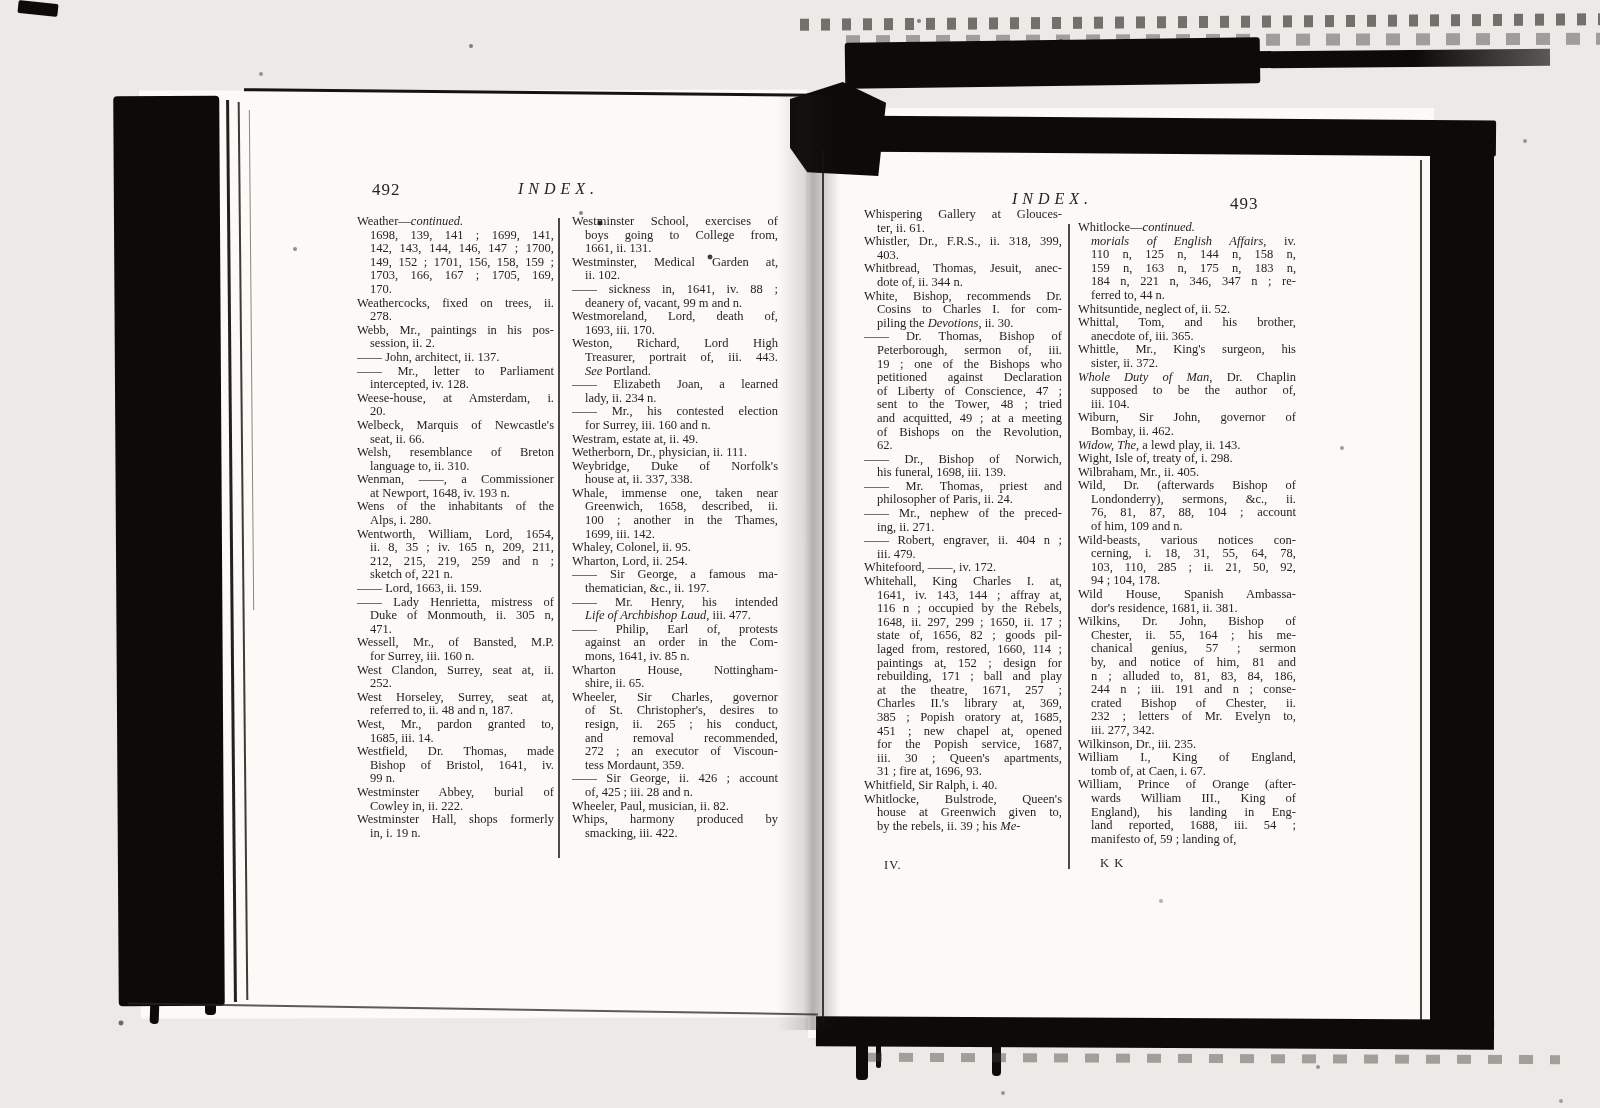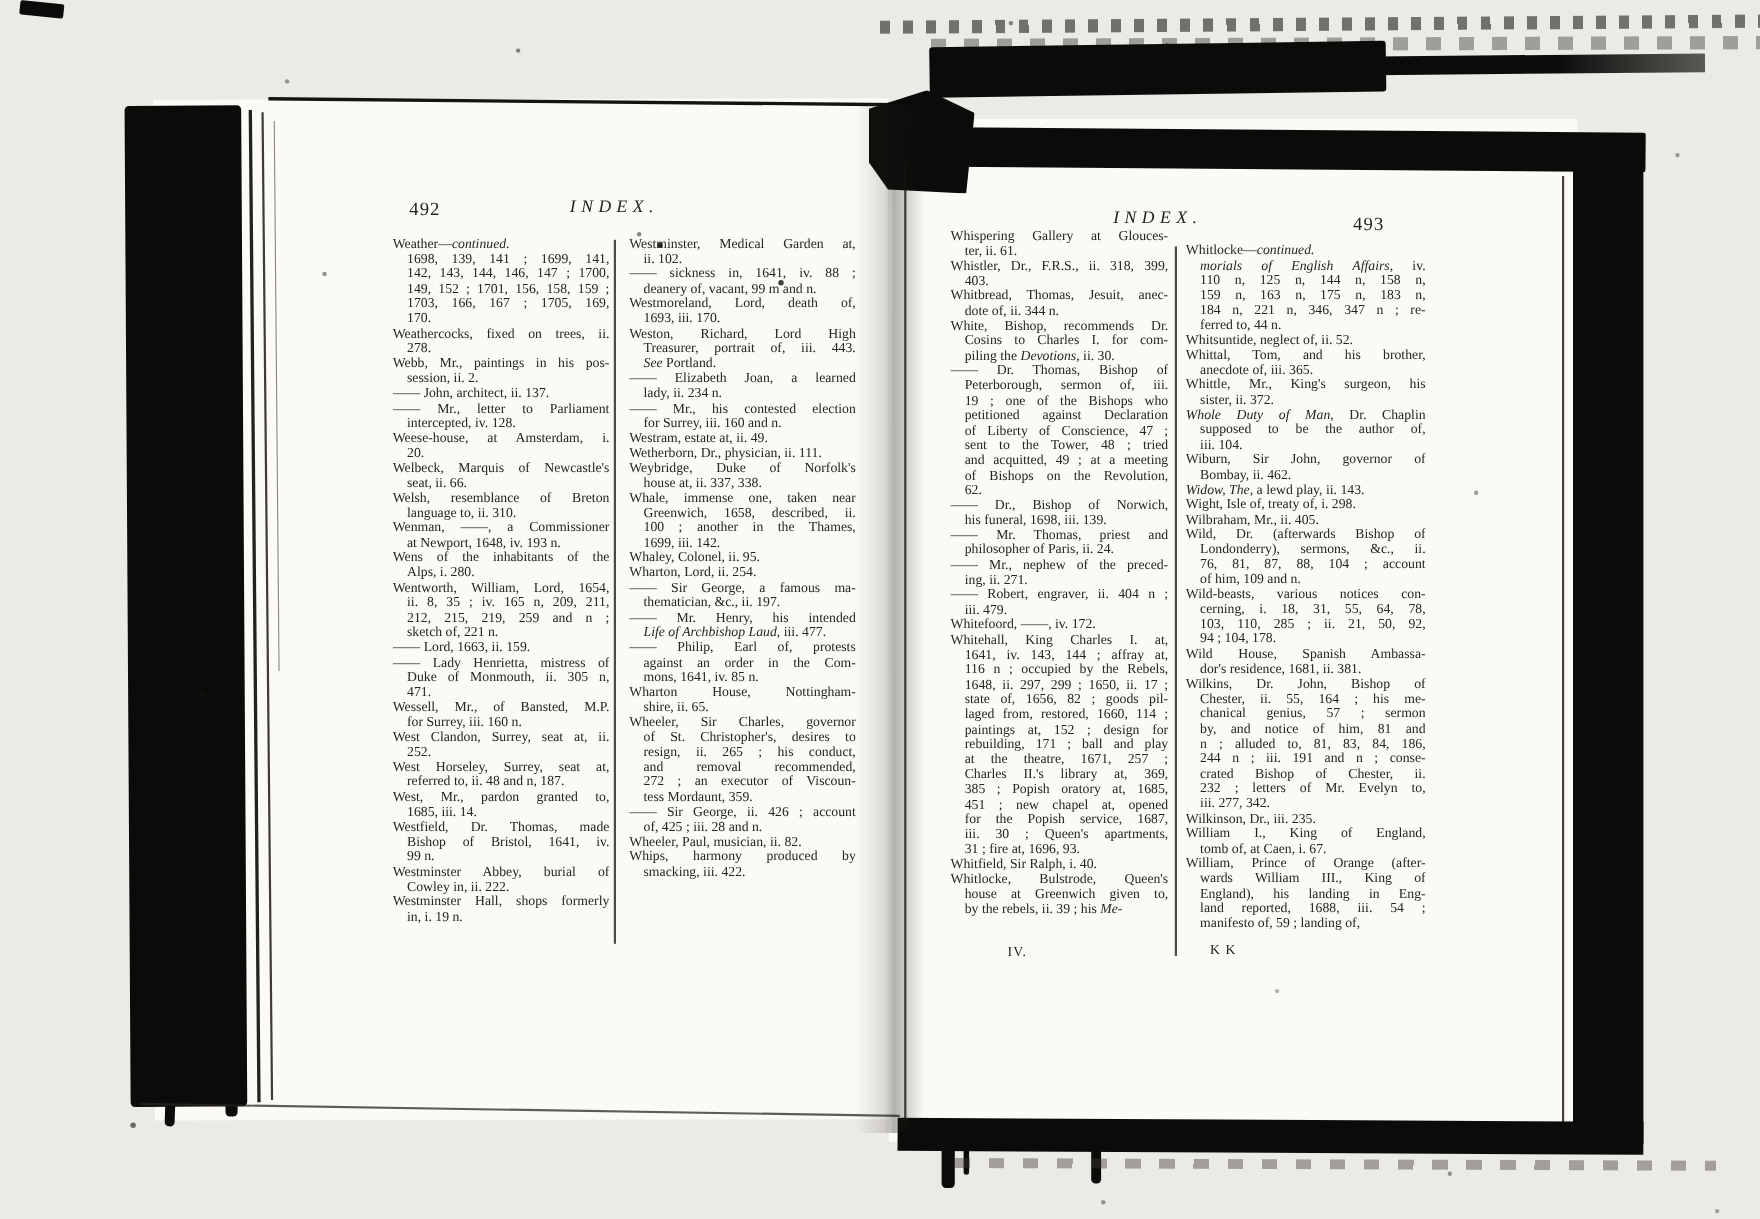--- a/index.html
+++ b/index.html
@@ -204,20 +204,25 @@
         <div class="line cont last"><span>Cowley in, ii. 222.</span></div>
       </div>
       <div class="entry">
         <div class="line"><span>Westminster Hall, shops formerly</span></div>
         <div class="line cont last"><span>in, i. 19 n.</span></div>
       </div>
     </div>
   <div class="vrule vrule-left"></div>
   <div class="col col-l2">
       <div class="entry">
+        <div class="line"><span>Westminster School, exercises of</span></div>
+        <div class="line cont"><span>boys going to College from,</span></div>
+        <div class="line cont last"><span>1661, ii. 131.</span></div>
+      </div>
+      <div class="entry">
         <div class="line"><span>Westminster, Medical Garden at,</span></div>
         <div class="line cont last"><span>ii. 102.</span></div>
       </div>
       <div class="entry">
         <div class="line"><span>—— sickness in, 1641, iv. 88 ;</span></div>
         <div class="line cont last"><span>deanery of, vacant, 99 m and n.</span></div>
       </div>
       <div class="entry">
         <div class="line"><span>Westmoreland, Lord, death of,</span></div>
         <div class="line cont last"><span>1693, iii. 170.</span></div>
@@ -447,16 +452,16 @@
         <div class="line cont last"><span>tomb of, at Caen, i. 67.</span></div>
       </div>
       <div class="entry">
         <div class="line"><span>William, Prince of Orange (after-</span></div>
         <div class="line cont"><span>wards William III., King of</span></div>
         <div class="line cont"><span>England), his landing in Eng-</span></div>
         <div class="line cont"><span>land reported, 1688, iii. 54 ;</span></div>
         <div class="line cont last"><span>manifesto of, 59 ; landing of,</span></div>
       </div>
     </div>
-  <div class="sig ink" style="left:884px;top:858px;margin-left:32px;">IV.</div>
+  <div class="sig ink" style="left:884px;top:858px;">IV.</div>
   <div class="sig ink" style="left:1100px;top:856px;">K K</div>
 
 </div>
 
 </body></html>

